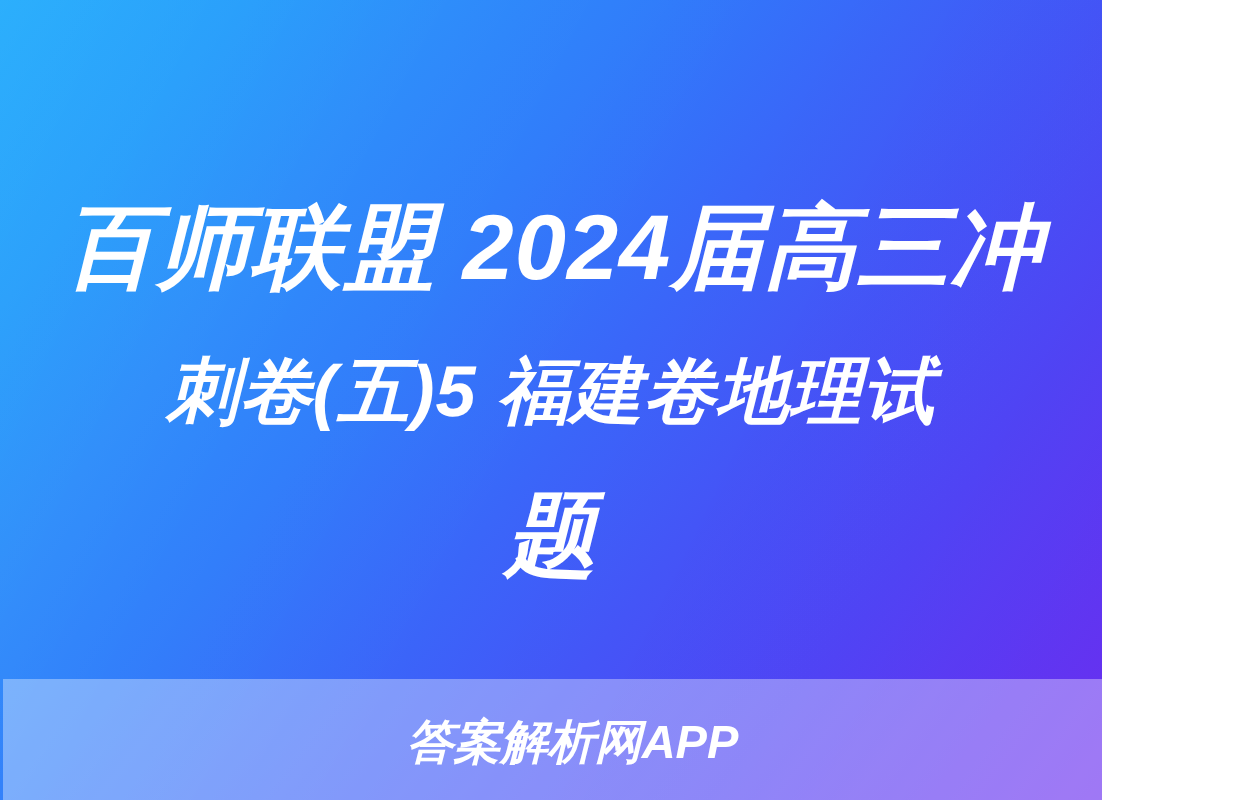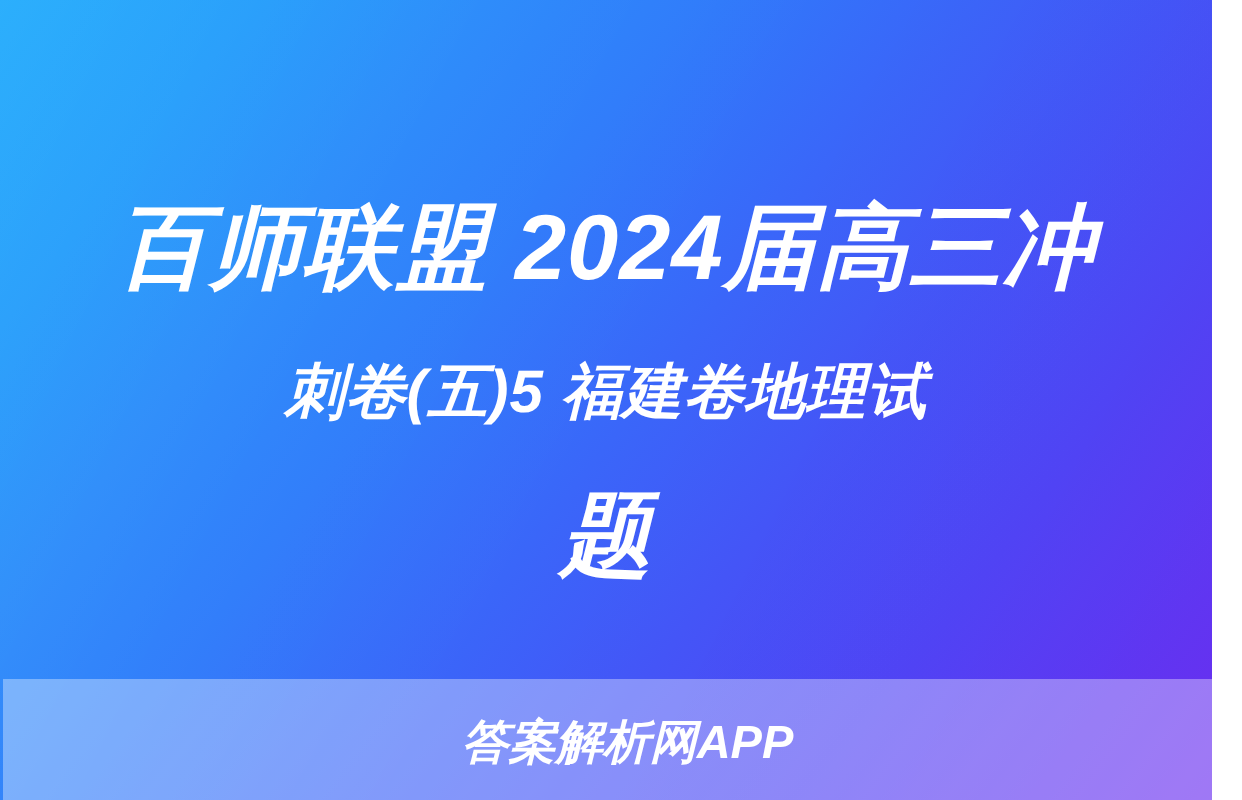--- a/index.html
+++ b/index.html
@@ -10,21 +10,21 @@
   }
   body {
     width: 1242px;
     height: 800px;
     overflow: hidden;
     font-family: "Liberation Sans", "DejaVu Sans", sans-serif;
   }
 
   #card {
     position: relative;
-    width: 1212px;
+    width: 1102px;
     height: 800px;
     overflow: hidden;
     background: linear-gradient(128deg,
         #18a8fc 0%,
         #1f9bfb 14%,
         #2a8bfa 26%,
         #2f7cfa 38%,
         #3a66f9 52%,
         #4455f8 64%,
         #5144f7 78%,
@@ -59,21 +59,21 @@
     color: #ffffff;
     font-size: 92px;
     line-height: 144px;
     font-weight: 700;
     font-style: italic;
     letter-spacing: 1px;
     white-space: pre;
     text-rendering: geometricPrecision;
   }
   .title-line.l1 { font-size: 92px; }
-  .title-line.l2 { font-size: 60px; }
+  .title-line.l2 { font-size: 72px; }
   .title-line.l3 { font-size: 92px; }
 
   
   #watermark-band {
     position: absolute;
     left: 3px;
     right: 0;
     top: 679px;
     height: 121px;
     background: rgba(255, 255, 255, 0.355);

